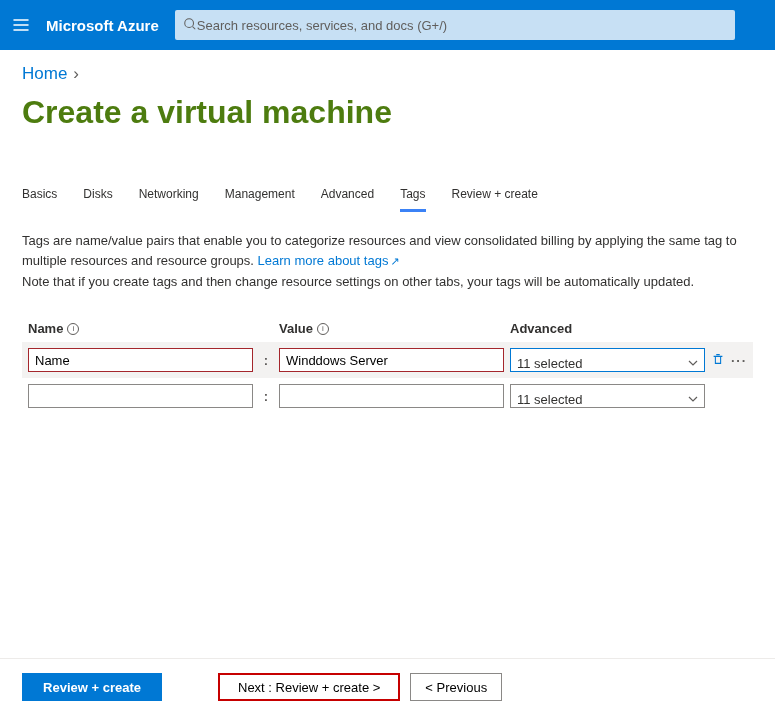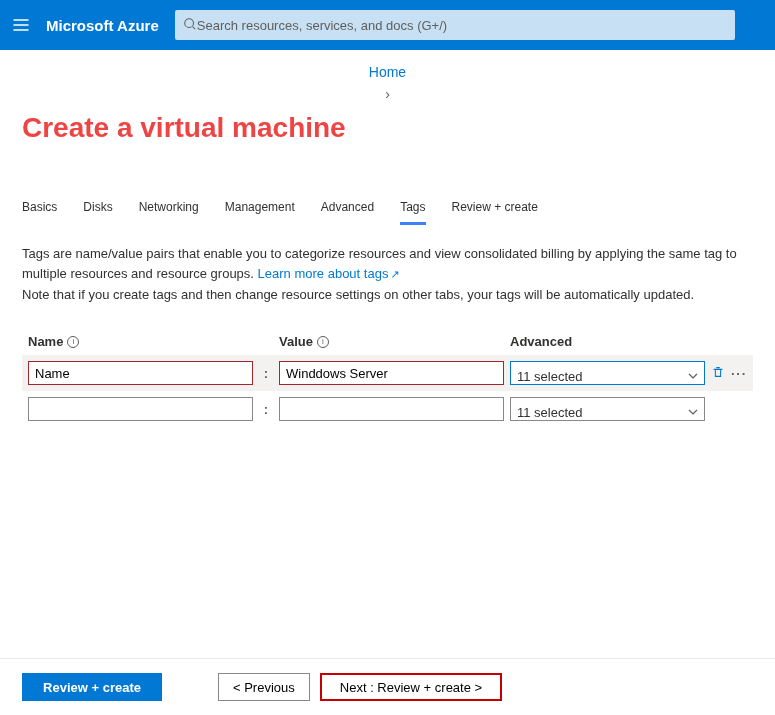--- a/index.html
+++ b/index.html
@@ -51,31 +51,30 @@
       color: #323130;
     }
     .search-wrap input::placeholder { color: #605e5c; }
     .content {
       padding: 14px 22px 0 22px;
     }
     .breadcrumb {
       display: flex;
       align-items: center;
       gap: 6px;
-      font-size: 14px;
+      font-size: 17px;
       color: #0078d4;
       margin-bottom: 10px;
-      flex-direction: column;
     }
     .breadcrumb a { color: #0078d4; text-decoration: none; cursor: pointer; }
     .breadcrumb .chev { color: #605e5c; }
     h1.page-title {
-      font-size: 28px;
-      font-weight: 600;
-      color: #ef4444;
+      font-size: 32px;
+      font-weight: 600;
+      color: #4d7c0f;
       margin-bottom: 56px;
     }
     .tabs {
       display: flex;
       gap: 26px;
       border-bottom: 1px solid transparent;
       margin-bottom: 18px;
     }
     .tab {
       font-size: 12px;
@@ -316,16 +315,16 @@
         </span>
       </div>
       <div></div>
     </div>
   </div>
 </div>
 
 <div class="footer-bar">
   <button class="btn primary">Review + create</button>
   <div class="btn-group">
+    <button class="btn next">Next : Review + create &gt;</button>
     <button class="btn">&lt; Previous</button>
-    <button class="btn next">Next : Review + create &gt;</button>
   </div>
 </div>
 
 </body></html>

